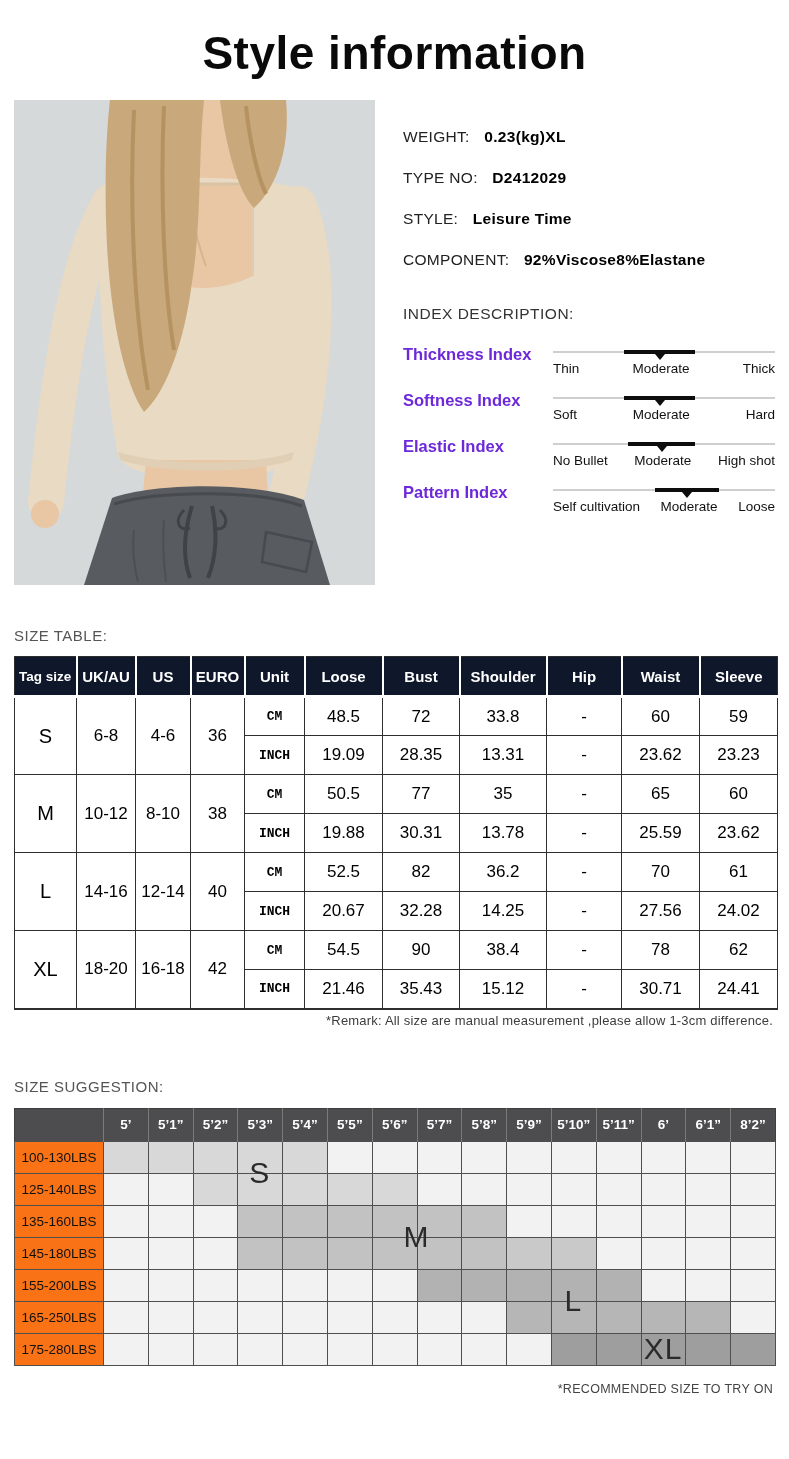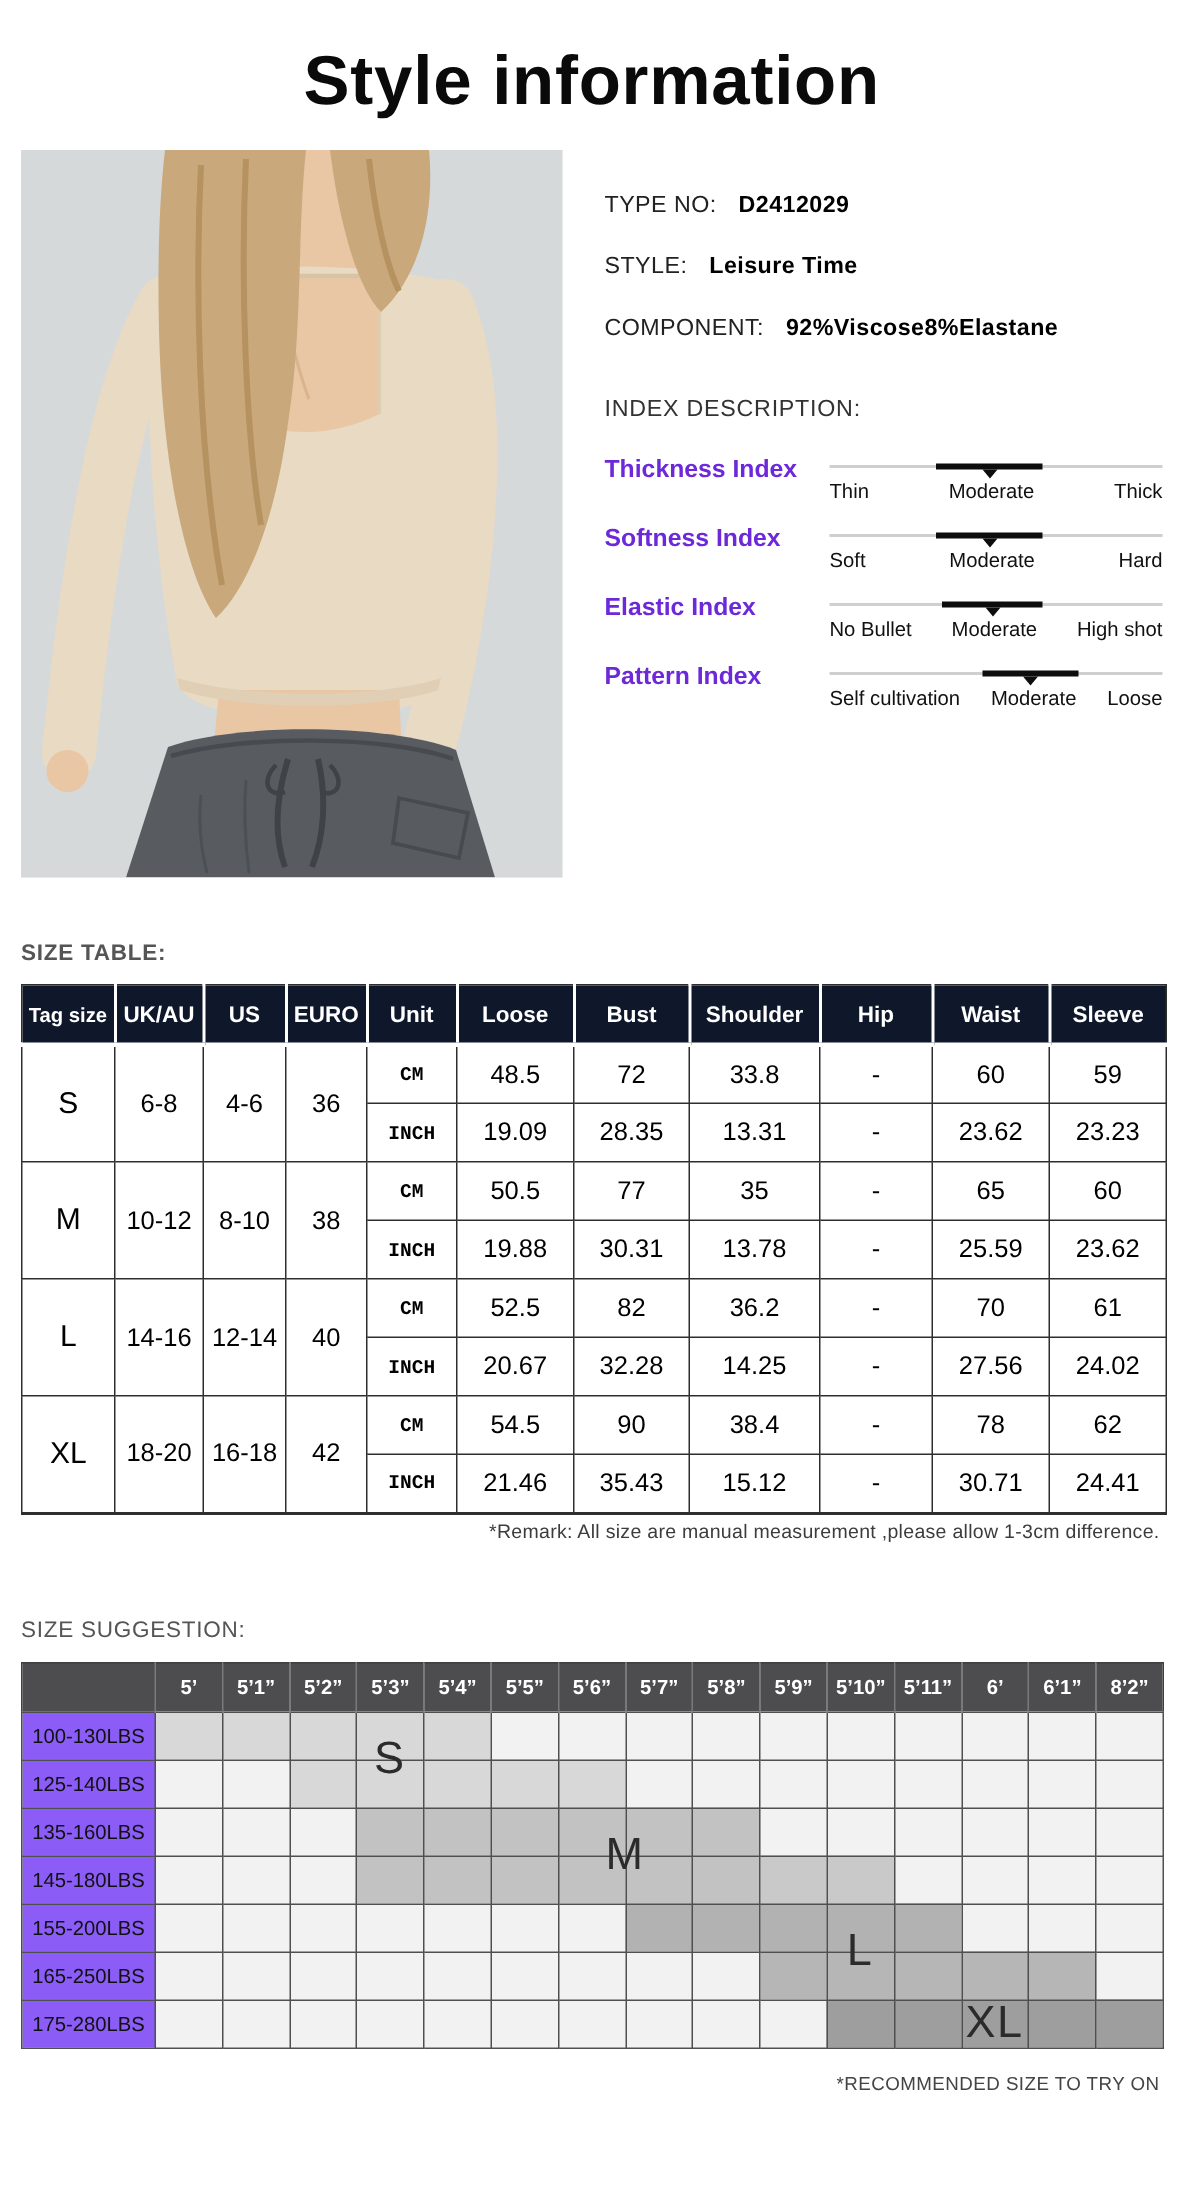--- a/index.html
+++ b/index.html
@@ -20,38 +20,38 @@
   .idx-row { display:flex; margin-bottom:13px; }
   .idx-name { width:150px; flex:none; font-weight:bold; font-size:16.5px; padding-top:2px; color:#6d28d9; }
   .idx-slider { flex:1; padding-top:6px; }
   .idx-track { position:relative; height:7px; }
   .idx-track-line { position:absolute; left:0; right:0; top:2px; height:2px; background:#cfcfcf; }
   .idx-track-bar { position:absolute; top:1px; height:4px; background:#0d0d0d; }
   .idx-caret { position:absolute; top:5px; width:0; height:0; border-left:5px solid transparent; border-right:5px solid transparent; border-top:6px solid #0d0d0d; transform:translateX(-50%); }
   .idx-labels { display:flex; justify-content:space-between; font-size:13.5px; color:#111; margin-top:5px; }
 
   .section-label { font-size:15px; color:#555; letter-spacing:0.5px; margin-left:14px; }
-  .size-table-label { margin-top:42px;font-weight:bold; }
+  .size-table-label { margin-top:42px; }
 
   table.size-table { width:761px; margin:12px 14px 0 14px; border-collapse:collapse; table-layout:fixed; border:1px solid #2e2e2e; border-bottom:2px solid #2e2e2e; }
   table.size-table thead th { background:#0f172a; color:#fff; font-size:15px; font-weight:bold; height:40px; border-left:2px solid #fff; border-bottom:3px solid #fff; }
   table.size-table thead th:first-child { border-left:none; font-size:13.5px; }
   table.size-table td { border:1px solid #2e2e2e; text-align:center; height:39px; font-size:17px; color:#000; background:#fff; }
   table.size-table td.tag { font-size:20px; }
   table.size-table td.unit { font-size:13px; font-weight:bold;font-family:Liberation Mono, monospace; }
 
   .remark { text-align:right; padding-right:16px; margin-top:3px; font-size:13px; color:#3c3c3c; letter-spacing:0.2px; }
 
   .suggestion-label { margin-top:50px; }
   .suggestion-wrap { position:relative; width:761px; margin:13px 14px 0 14px; }
   table.suggestion { width:761px; border-collapse:collapse; table-layout:fixed; border:1px solid #3f3f3f; }
   table.suggestion thead th { background:#4d4d4f; color:#fff; font-size:13.5px; font-weight:bold; height:33px; border-left:1px solid #7a7a7a; }
   table.suggestion thead th:first-child { border-left:none; }
   table.suggestion td { border:1px solid #4f4f4f; height:32px; background:#f2f2f2; }
-  table.suggestion td.wlabel { background:#8b5cf6; font-size:13.5px; text-align:center; color:#111; }
+  table.suggestion td.wlabel { background:#f97316; font-size:13.5px; text-align:center; color:#111; }
   .zone-letter { position:absolute; transform:translate(-50%,-50%); font-size:30px; color:#2b2b2b; letter-spacing:1px; }
 
   .footnote { text-align:right; padding-right:16px; margin-top:16px; font-size:12.5px; color:#444; letter-spacing:0.3px; }
 </style>
 </head>
 <body>
 
 <div class="page">
 
   <div class="title">Style information</div>
@@ -92,20 +92,24 @@
 
         <path d="M178,406 C170,432 168,456 176,478 M198,406 C204,432 202,458 194,478" stroke="#3f4347" stroke-width="4" fill="none"></path>
         <path d="M170,410 C160,420 164,432 176,428 M206,410 C216,420 212,432 200,428" stroke="#3f4347" stroke-width="3" fill="none"></path>
 
         <path d="M252,432 L298,442 L292,472 L248,462 Z" fill="none" stroke="#474b50" stroke-width="2.5"></path>
         <path d="M120,430 C118,448 120,466 124,482 M150,420 C148,444 150,466 152,482" stroke="#4c5056" stroke-width="2" fill="none"></path>
       </svg>
     </div>
 
     <div class="details">
+      <div class="field-row">
+        <span class="field-label">WEIGHT:</span>
+        <span class="field-value">0.23(kg)XL</span>
+      </div>
       <div class="field-row">
         <span class="field-label">TYPE NO:</span>
         <span class="field-value">D2412029</span>
       </div>
       <div class="field-row">
         <span class="field-label">STYLE:</span>
         <span class="field-value">Leisure Time</span>
       </div>
       <div class="field-row">
         <span class="field-label">COMPONENT:</span>

